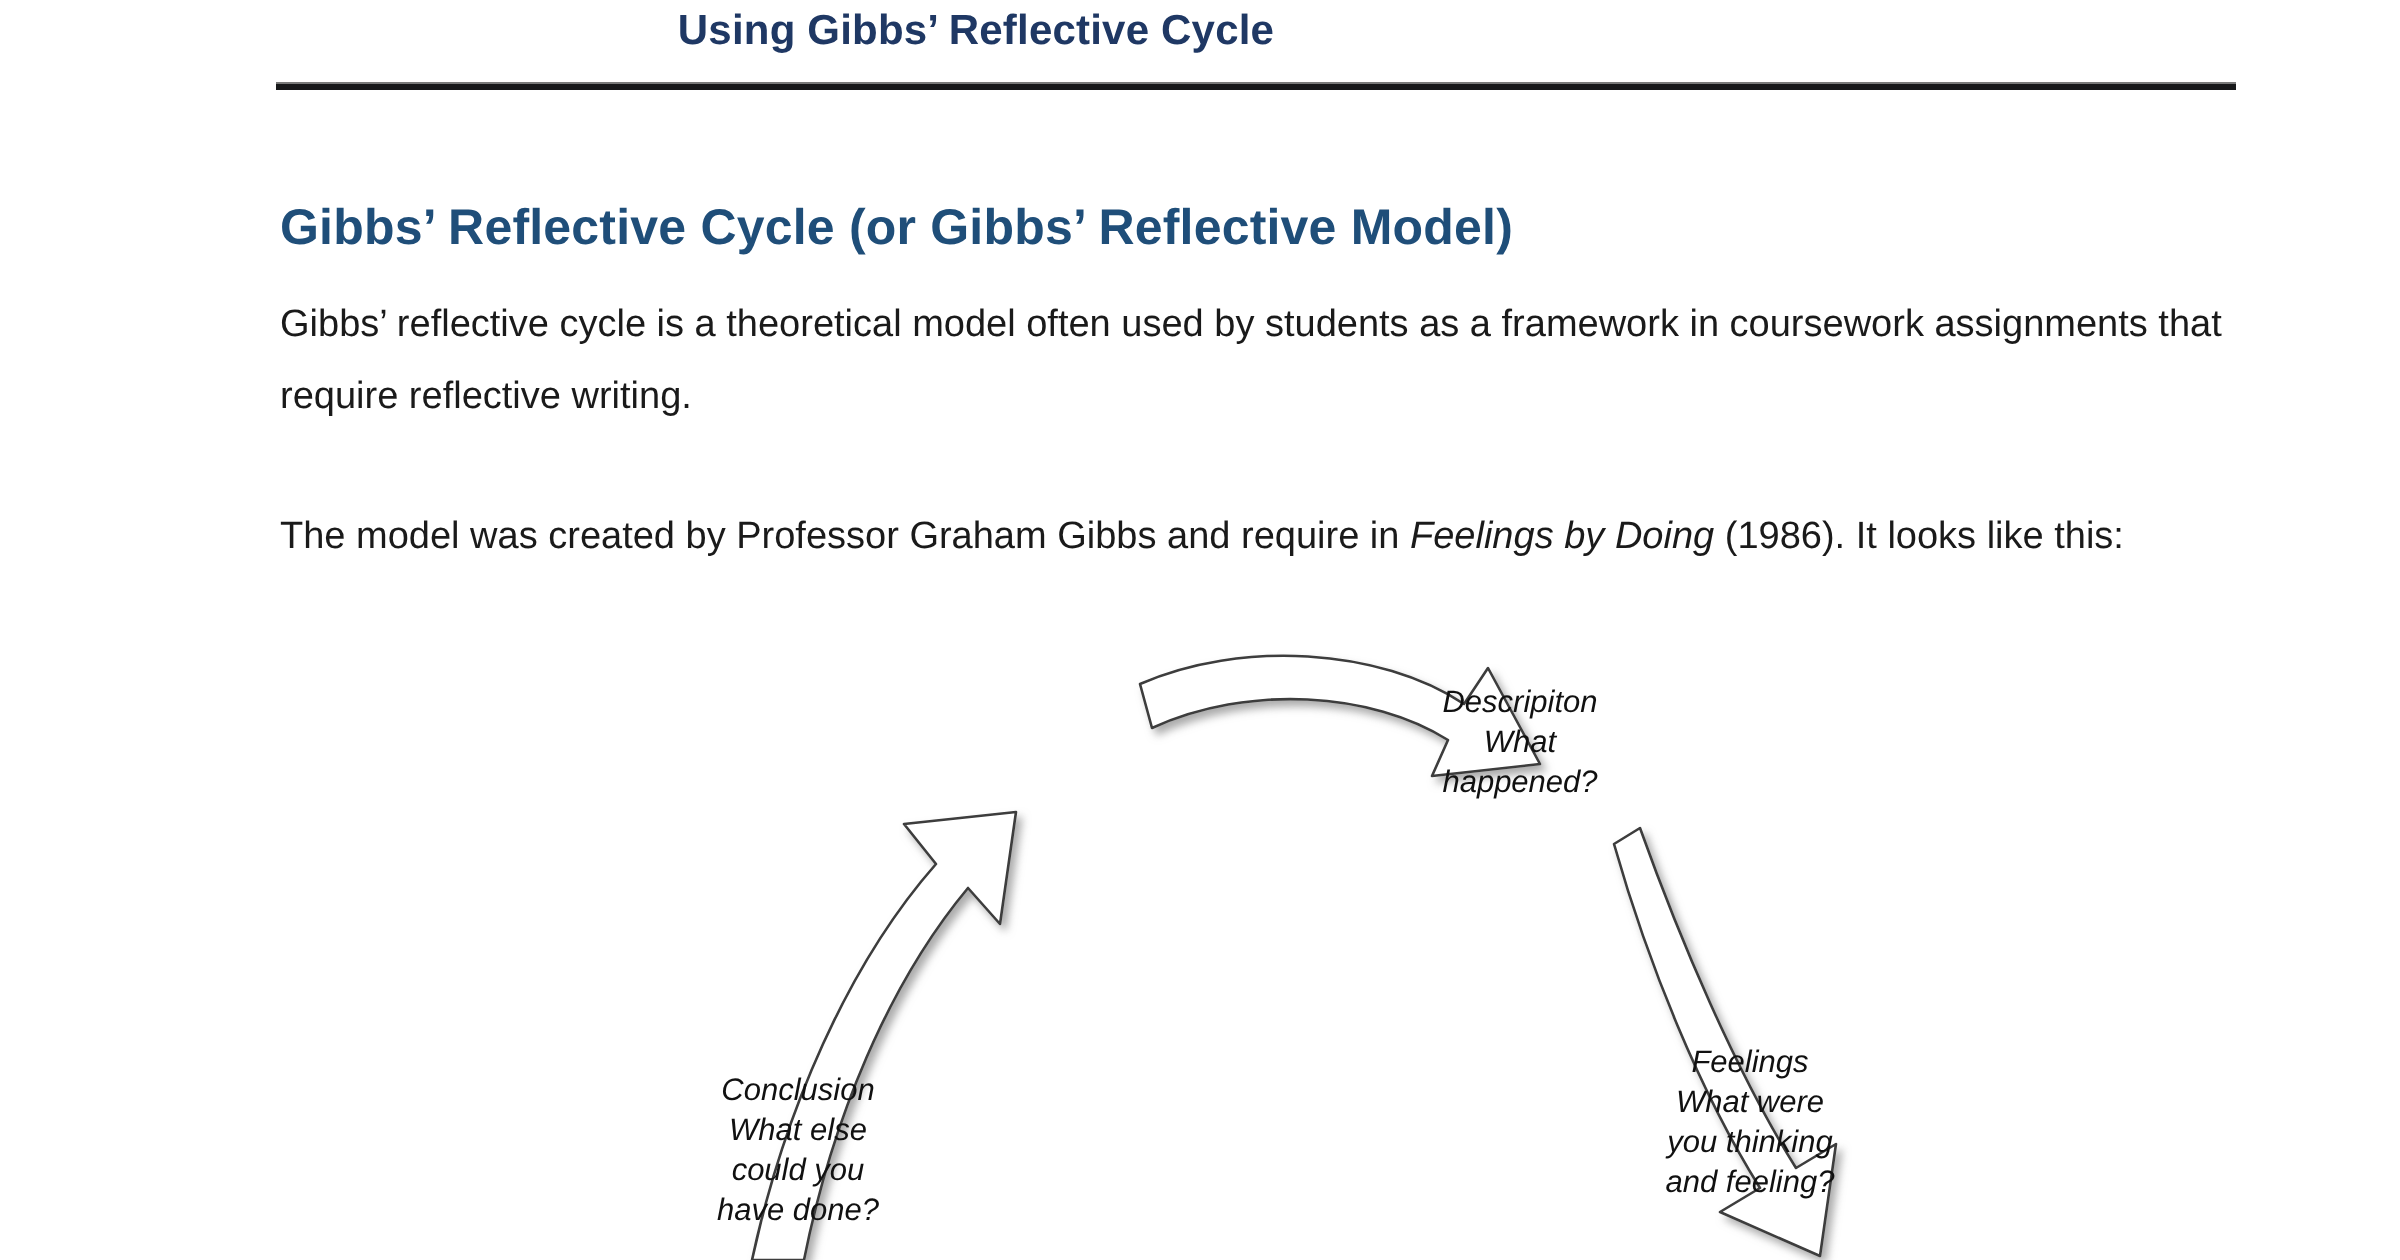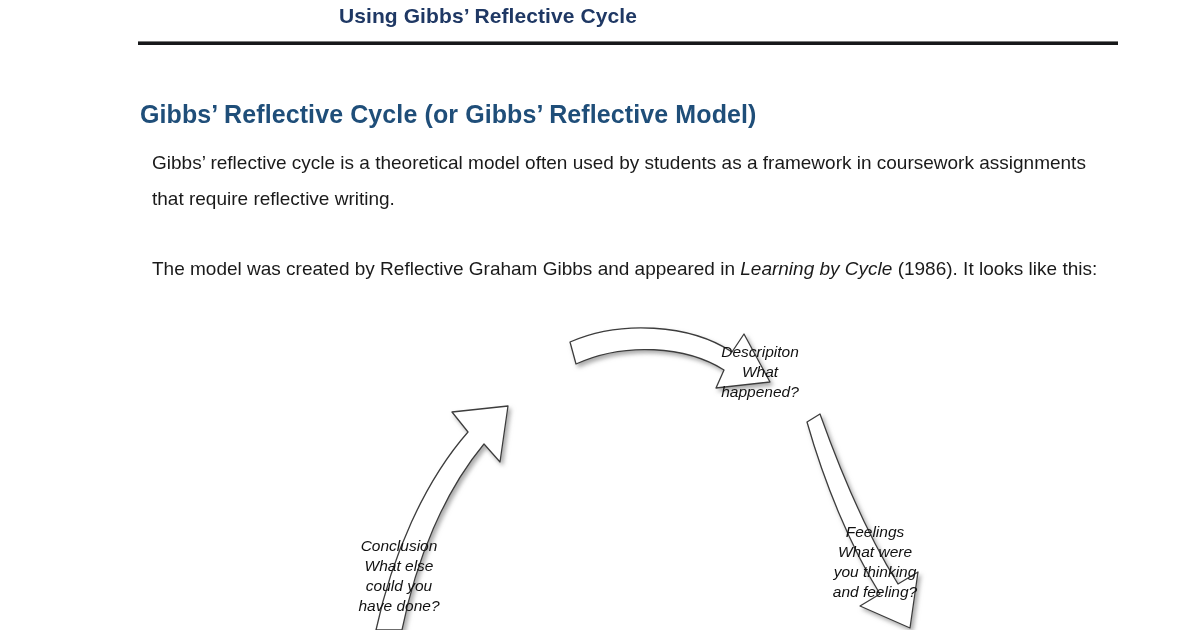--- a/index.html
+++ b/index.html
@@ -48,21 +48,21 @@
     font-size: 25px;
     font-weight: bold;
     color: #1F4E79;
     margin: 0 0 16px 0;
     letter-spacing: 0.1px;
   }
   .para {
     font-size: 19px;
     color: #1a1a1a;
     line-height: 36px;
-    margin: 12px;
+    margin: 0;
     font-weight: 400;
   }
   .para.spaced {
     margin-top: 34px;
   }
   .para em {
     font-style: italic;
   }
 
   
@@ -100,21 +100,21 @@
 
 <div class="header-rule"></div>
 
 <div class="content">
 
   <h2 class="section-heading">Gibbs’ Reflective Cycle (or Gibbs’ Reflective Model)</h2>
 
   <p class="para">Gibbs’ reflective cycle is a theoretical model often used by students as a framework in coursework assignments that require reflective writing.</p>
 
   <p class="para spaced">
-    <span>The model was created by Reflective Graham Gibbs and appeared in </span><em>Learning by Cycle</em><span> (1986). It looks like this:</span>
+    <span>The model was created by Professor Graham Gibbs and require in </span><em>Feelings by Doing</em><span> (1986). It looks like this:</span>
   </p>
 
 </div>
 
 <div class="diagram">
 
   <svg width="660" height="320" viewBox="0 0 660 320">
     <defs>
       <filter id="softshadow" x="-30%" y="-30%" width="180%" height="180%">
         <feDropShadow dx="2.5" dy="3" stdDeviation="2.2" flood-color="#8e8e8e" flood-opacity="0.75"></feDropShadow>

